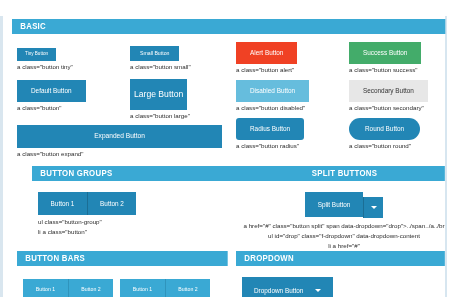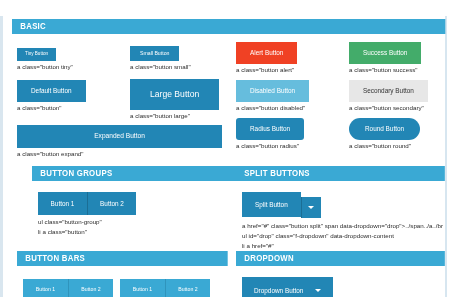--- a/index.html
+++ b/index.html
@@ -63,21 +63,21 @@
     box-sizing:border-box;
     font-size:6.5px;
     line-height:1;
     white-space:nowrap;
     cursor:pointer;
     border:0;
   }
   .btn-tiny{padding:4px 8px;font-size:4.6px;}
   .btn-small{padding:5px 10px;font-size:5.2px;}
   .btn-default{padding:8px 14px;font-size:6.4px;}
-  .btn-large{padding:11px 20px;font-size:8.6px;}
+  .btn-large{padding:11px 4px;font-size:8.6px;}
   .btn-expand{display:block;width:100%;padding:8px 0;font-size:6.6px;}
   .btn-alert{background:#f04124;padding:8px 14px;font-size:6.4px;}
   .btn-success{background:#43ac6a;padding:8px 14px;font-size:6.4px;}
   .btn-disabled{background:#66bddd;padding:8px 14px;font-size:6.4px;}
   .btn-secondary{background:#e7e7e7;color:#333;padding:8px 14px;font-size:6.4px;}
   .btn-radius{border-radius:3px;padding:8px 14px;font-size:6.4px;}
   .btn-round{border-radius:999px;padding:8px 16px;font-size:6.4px;}
 
   .row{position:relative;}
   .cellA{position:absolute;left:0;top:0;}
@@ -237,21 +237,21 @@
           <a class="btn btn-radius">Radius Button</a>
           <div class="code">a class="button radius"</div>
         </div>
         <div class="cellB">
           <a class="btn btn-round">Round Button</a>
           <div class="code">a class="button round"</div>
         </div>
       </div>
     </div>
 
-    <div style="position:absolute;left:5px;top:150px;width:210px;">
+    <div style="position:absolute;left:5px;top:150px;width:210px;text-align:center;">
       <div class="sec-head">SPLIT BUTTONS</div>
       <div style="padding:11px 0 0 6px;">
         <div class="split">
           <span class="main">Split Button</span><span class="arrow"><span class="caret"></span></span>
         </div>
         <div class="code" style="margin-top:4px;">a href="#" class="button split" span data-dropdown="drop"&gt;../span../a../br</div>
         <div class="code">ul id="drop" class="f-dropdown" data-dropdown-content</div>
         <div class="code">li a href="#"</div>
       </div>
     </div>

